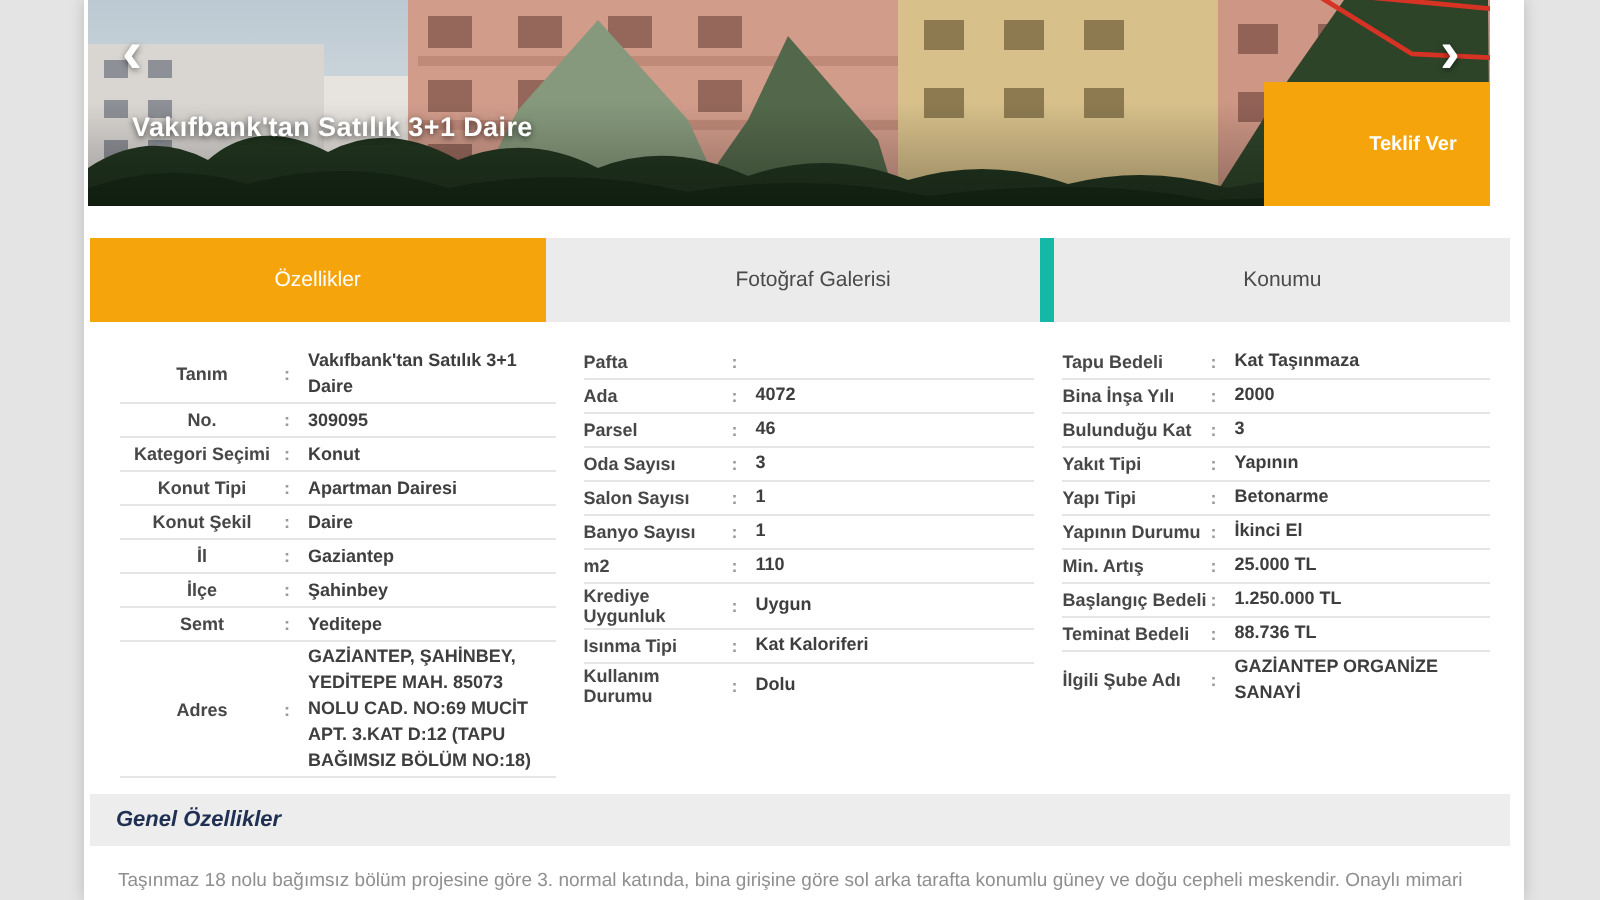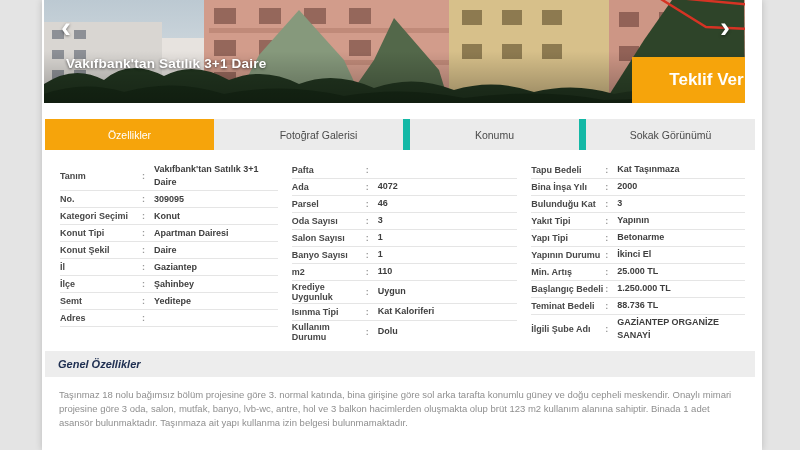--- a/index.html
+++ b/index.html
@@ -26,44 +26,44 @@
     cursor:pointer; text-shadow:0 1px 3px rgba(0,0,0,.5); padding:0;
   }
   .carousel-btn.prev { left:9px; }
   .carousel-btn.next { right:7px; }
   .hero-title {
     position:absolute; left:22px; bottom:32px;
     color:#ffffff; font-size:13.5px; font-weight:bold;
     text-shadow:0 1px 3px rgba(0,0,0,.65); letter-spacing:.2px;
   }
   .offer-btn {
-    position:absolute; right:0; bottom:0; width:113px; height:46px;
+    position:absolute; right:0; bottom:0; width:113px; height:62px;
     background:#f6a40b; border:none; color:#ffffff;
-    font-family:inherit; font-size:17px; font-weight:bold; cursor:pointer;padding-left:36px;
+    font-family:inherit; font-size:10px; font-weight:bold; cursor:pointer;padding-left:36px;
   }
   
-  .tabs { display:flex; margin:16px 7px 0 3px; height:31px; }
+  .tabs { display:flex; margin:16px 7px 0 3px; height:42px; }
   .tab {
     flex:1; display:flex; align-items:center; justify-content:center;
     background:#ebebeb; color:#4a4a4a; font-size:10.5px; cursor:pointer;
     border-left:7px solid #14b8a6;
   }
   .tab:first-child { border-left:none; }
   .tab.active { background:#f6a40b; color:#ffffff; border-left:none; }
   .tab.active + .tab { border-left:none;padding-left:20px; }
   
   .details { display:flex; padding:12px 17px 0 18px; font-size:9px; font-weight:bold; }
   .details .col { padding-right:14px; }
   .details .col.c0 { width:237px; }
   .details .col.c1 { width:245px; }
   .details .col.c2 { width:219px; padding-right:0; }
   .drow { display:flex; align-items:center; min-height:17px; border-bottom:1px solid #e5e5e5; padding:1px 0; }
   .drow:last-child.noline { border-bottom:none; }
   .drow .lbl { color:#474747; flex:none; }
-  .col.c0 .lbl { width:82px; }
+  .col.c0 .lbl { width:82px;text-align:center; }
   .col.c1 .lbl { width:74px; }
   .col.c2 .lbl { width:74px; }
   .drow .sep { color:#9a9a9a; width:12px; flex:none; }
   .drow .val { color:#3e3e3e; line-height:1.45; }
   
   .general { padding:8px 7px 0 3px; }
   .general-header {
     background:#ededed; color:#203052; font-size:11px; font-weight:bold;
     padding:7px 13px; 
     font-style:italic;
@@ -141,21 +141,20 @@
       <span>›</span>
     </button>
     <div class="hero-title">Vakıfbank'tan Satılık 3+1 Daire</div>
     <button class="offer-btn">Teklif Ver</button>
   </div>
 
   <div class="tabs" id="tabs">
       <div class="tab active">Özellikler</div>
       <div class="tab">Fotoğraf Galerisi</div>
       <div class="tab">Konumu</div>
-      <div class="tab">Sokak Görünümü</div>
     </div>
 
   <div class="details">
     <div class="col c0" id="col0">
         <div class="drow">
           <span class="lbl">Tanım</span>
           <span class="sep">:</span>
           <span class="val">Vakıfbank'tan Satılık 3+1 Daire</span>
         </div>
         <div class="drow">
@@ -189,20 +188,21 @@
           <span class="val">Şahinbey</span>
         </div>
         <div class="drow">
           <span class="lbl">Semt</span>
           <span class="sep">:</span>
           <span class="val">Yeditepe</span>
         </div>
         <div class="drow">
           <span class="lbl">Adres</span>
           <span class="sep">:</span>
+          <span class="val">GAZİANTEP, ŞAHİNBEY, YEDİTEPE MAH. 85073 NOLU CAD. NO:69 MUCİT APT. 3.KAT D:12 (TAPU BAĞIMSIZ BÖLÜM NO:18)</span>
         </div>
       </div>
     <div class="col c1" id="col1">
         <div class="drow">
           <span class="lbl">Pafta</span>
           <span class="sep">:</span>
           <span class="val"></span>
         </div>
         <div class="drow">
           <span class="lbl">Ada</span>

